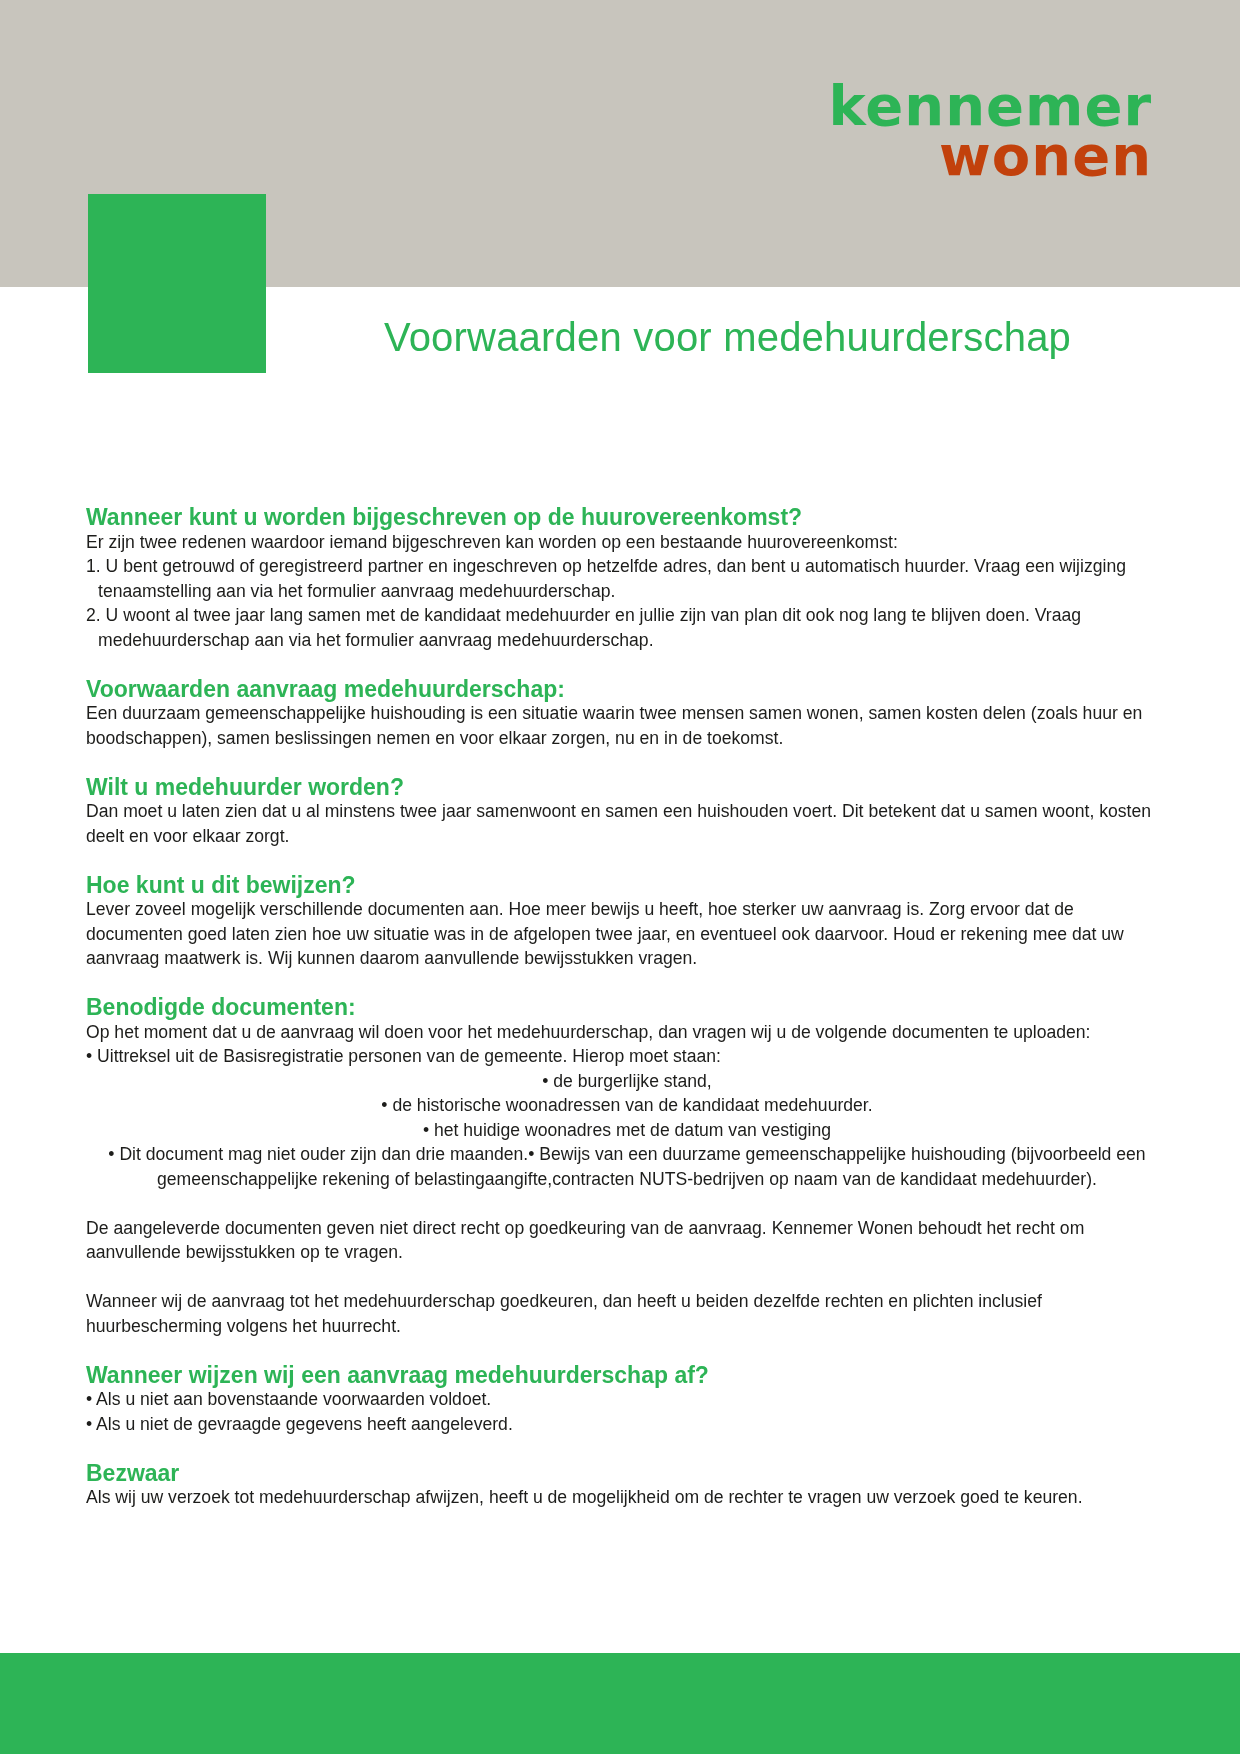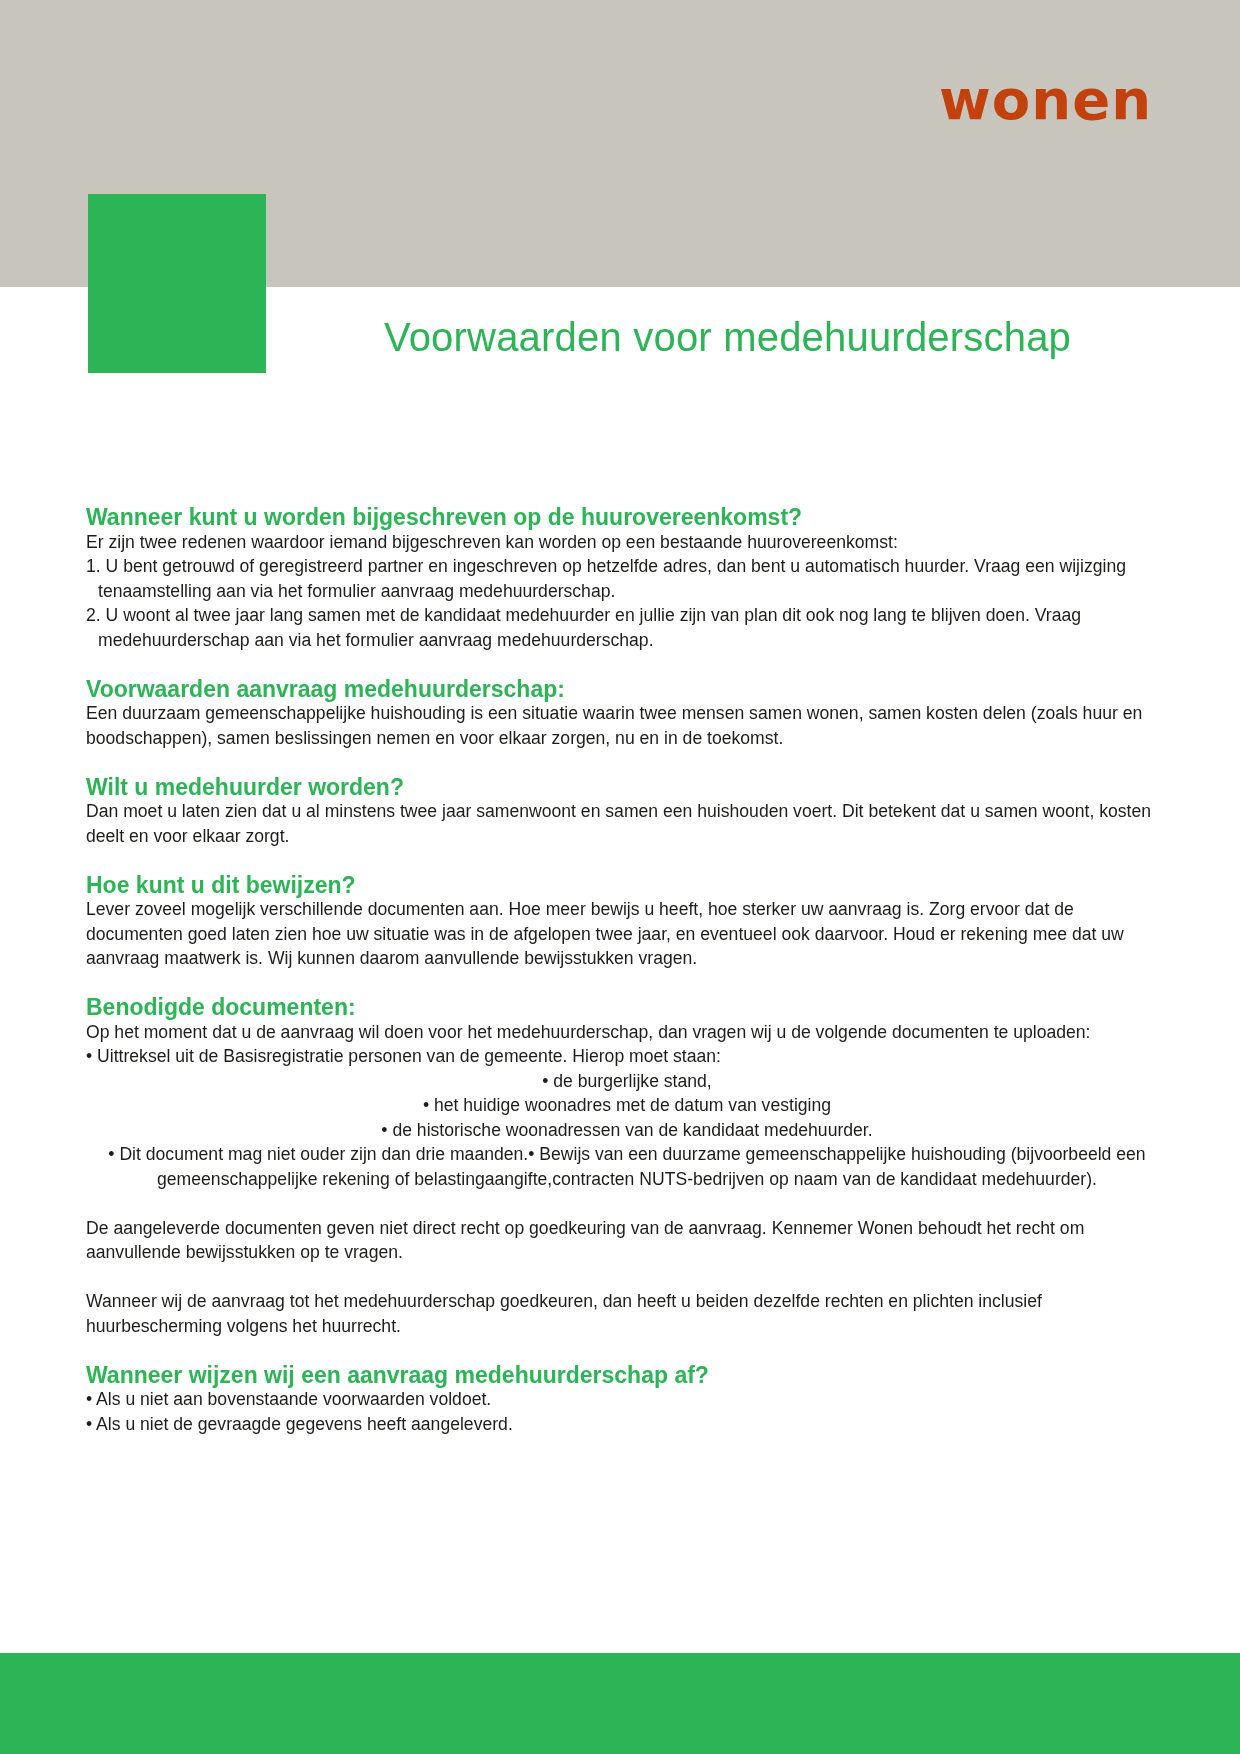--- a/index.html
+++ b/index.html
@@ -102,20 +102,21 @@
       height: 101px;
       background: #2db456;
     }
   </style>
 </head>
 <body>
 
 <div class="header-band"></div>
 
 <div class="logo">
+  <span class="logo-line top">kennemer</span>
   <span class="logo-line bottom">wonen</span>
 </div>
 
 <div class="green-square"></div>
 
 <h1 class="page-title">Voorwaarden voor medehuurderschap</h1>
 
 <div class="content">
 
   <div class="section">
@@ -143,38 +144,42 @@
   </div>
 
   <div class="section">
     <p class="section-heading">Benodigde documenten:</p>
     <p class="para">Op het moment dat u de aanvraag wil doen voor het medehuurderschap, dan vragen wij u de volgende documenten te uploaden:</p>
     <ul class="list">
       <li class="list-item">• Uittreksel uit de Basisregistratie personen van de gemeente. Hierop moet staan:</li>
     </ul>
     <ul class="list">
       <li class="list-item sub-item">• de burgerlijke stand,</li>
+      <li class="list-item sub-item">• de historische woonadressen van de kandidaat medehuurder.</li>
       <li class="list-item sub-item">• het huidige woonadres met de datum van vestiging</li>
-      <li class="list-item sub-item">• de historische woonadressen van de kandidaat medehuurder.</li>
       <li class="list-item sub-item">• Dit document mag niet ouder zijn dan drie maanden.• Bewijs van een duurzame gemeenschappelijke huishouding (bijvoorbeeld een gemeenschappelijke rekening of belastingaangifte,contracten NUTS-bedrijven op naam van de kandidaat medehuurder).</li>
     </ul>
   </div>
 
   <div class="section">
     <p class="para">De aangeleverde documenten geven niet direct recht op goedkeuring van de aanvraag. Kennemer Wonen behoudt het recht om aanvullende bewijsstukken op te vragen.</p>
   </div>
 
   <div class="section">
     <p class="para">Wanneer wij de aanvraag tot het medehuurderschap goedkeuren, dan heeft u beiden dezelfde rechten en plichten inclusief huurbescherming volgens het huurrecht.</p>
   </div>
 
   <div class="section">
     <p class="section-heading">Wanneer wijzen wij een aanvraag medehuurderschap af?</p>
     <ul class="list">
       <li class="list-item">• Als u niet aan bovenstaande voorwaarden voldoet.</li>
       <li class="list-item">• Als u niet de gevraagde gegevens heeft aangeleverd.</li>
     </ul>
   </div>
 
+  <div class="section">
+    <p class="section-heading">Bezwaar</p>
+    <p class="para">Als wij uw verzoek tot medehuurderschap afwijzen, heeft u de mogelijkheid om de rechter te vragen uw verzoek goed te keuren.</p>
+  </div>
 
 </div>
 
 <div class="footer-band"></div>
 
 </body></html>

